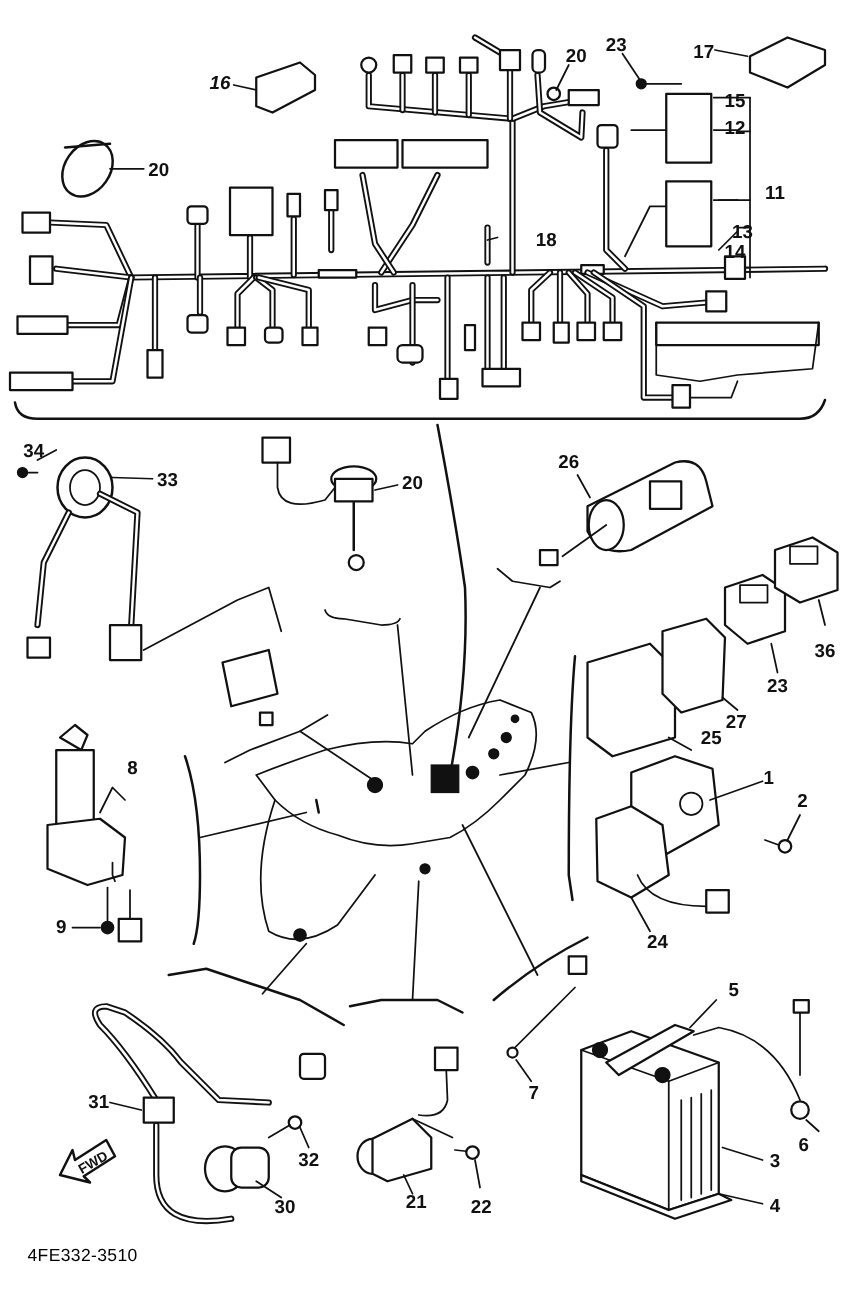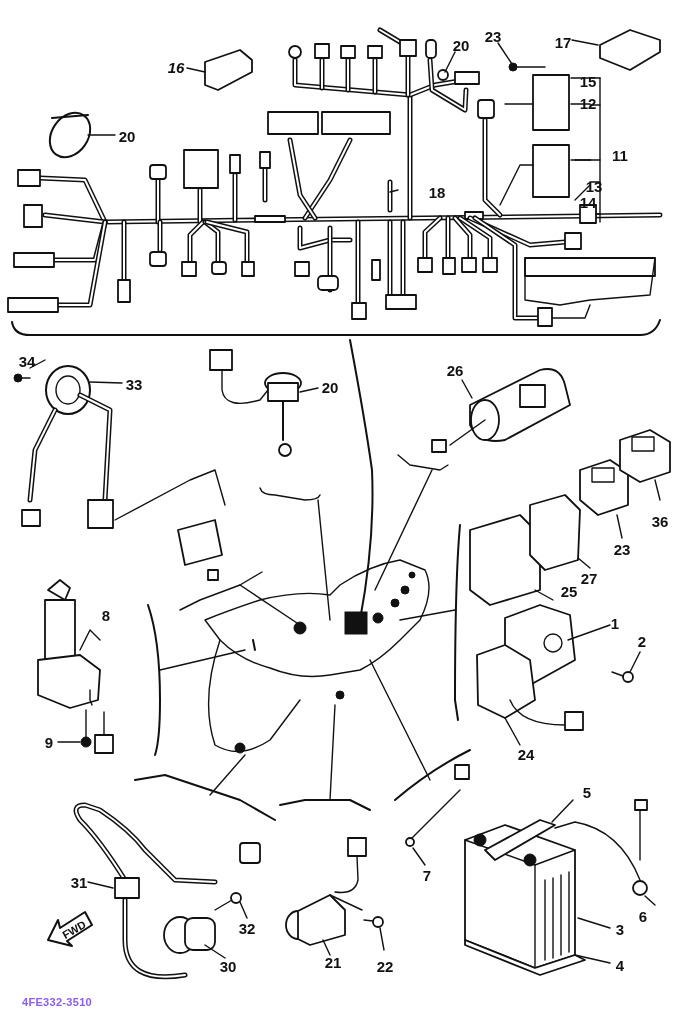--- a/index.html
+++ b/index.html
@@ -6,21 +6,21 @@
   body { width:694px; height:1036px; overflow:hidden; position:relative; font-family:"Liberation Sans", sans-serif; }
   #stage { position:absolute; left:0; top:0; width:694px; height:1036px; }
   svg { position:absolute; left:0; top:0; }
   .ln { stroke:#111; stroke-width:2; fill:none; stroke-linecap:round; stroke-linejoin:round; }
   .thin { stroke:#111; stroke-width:1.4; fill:none; stroke-linecap:round; stroke-linejoin:round; }
   .wire { stroke:#111; stroke-width:5; fill:none; stroke-linecap:round; stroke-linejoin:round; }
   .wire-in { stroke:#fff; stroke-width:2; fill:none; stroke-linecap:round; stroke-linejoin:round; }
   .part { stroke:#111; stroke-width:1.8; fill:#fff; stroke-linejoin:round; }
   .solid { fill:#111; stroke:#111; }
   .callout { position:absolute; font-size:15px; font-weight:bold; color:#111; line-height:1; white-space:nowrap; transform:translate(-50%,-50%); }
-  .code { position:absolute; left:22px; top:996px; font-size:11px; font-weight:bold; color:#8b5cf6; letter-spacing:0.3px; }
+  .code { position:absolute; left:22px; top:996px; font-size:14px; font-weight:normal; color:#000000; letter-spacing:0.3px; }
   .fwd-text { font-family:"Liberation Sans", sans-serif; font-weight:bold; font-size:11px; fill:#111; }
 </style>
 </head>
 <body>
 
 <div id="stage">
 <svg width="694" height="1036" viewBox="0 0 694 1036">
 
   <g>
 

